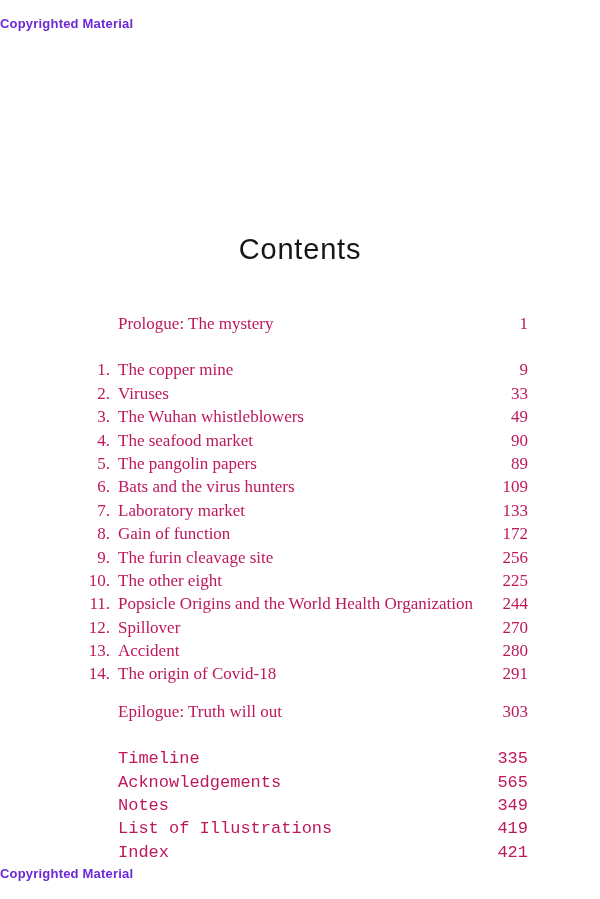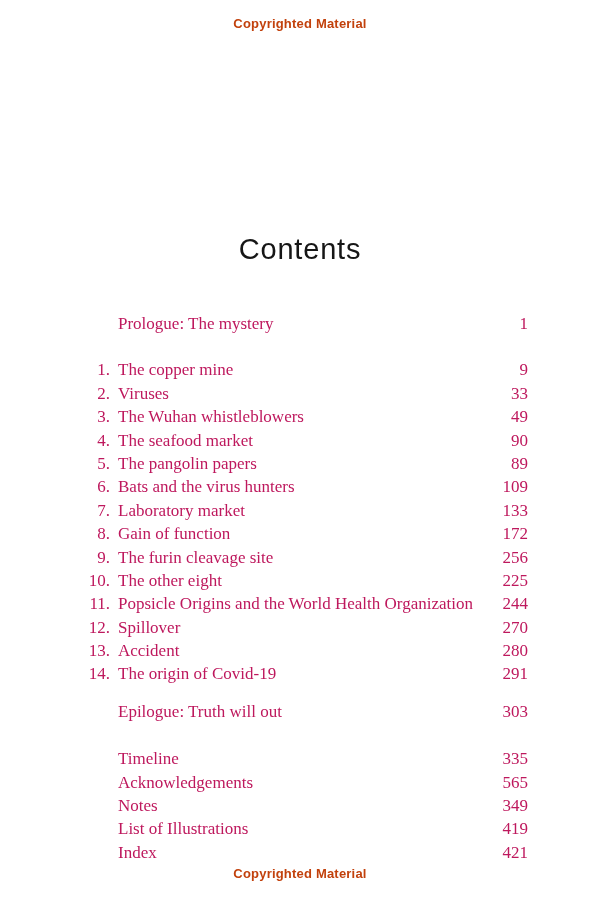--- a/index.html
+++ b/index.html
@@ -7,26 +7,25 @@
     padding: 0;
   }
   body {
     width: 600px;
     height: 899px;
     background: #ffffff;
     overflow: hidden;
     font-family: "Liberation Serif", serif;
   }
   .notice {
-    text-align: center;
     font-family: "Liberation Sans", sans-serif;
     font-weight: bold;
     font-size: 13px;
     line-height: 15px;
-    color: #c2410c;
+    color: #6d28d9;
     letter-spacing: 0.2px;
   }
   .notice-top { padding-top: 16px; }
   .notice-bottom { margin-top: 2px; }
   .book-title {
     text-align: center;
     margin-top: 201px;
     font-family: "Liberation Sans", sans-serif;
     font-weight: normal;
     font-size: 29px;
@@ -37,21 +36,21 @@
   .toc {
     width: 456px;
     margin-left: 72px;
     font-size: 17px;
     color: #be185d;
   }
   .toc-section { margin: 0; padding: 0; }
   .sec-front    { margin-top: 46px; }
   .sec-chapters { margin-top: 23px; }
   .sec-epilogue { margin-top: 14px; }
-  .sec-back     { margin-top: 24px; }
+  .sec-back     { margin-top: 24px; font-family: Liberation Mono, monospace; }
   .toc-row {
     display: flex;
     align-items: baseline;
     line-height: 23.4px;
     height: 23.4px;
   }
   .toc-num {
     width: 38px;
     flex: 0 0 38px;
     text-align: right;
@@ -161,21 +160,21 @@
       </div>
 
       <div class="toc-row">
         <span class="toc-num">13.</span>
         <span class="toc-label">Accident</span>
         <span class="toc-page">280</span>
       </div>
 
       <div class="toc-row">
         <span class="toc-num">14.</span>
-        <span class="toc-label">The origin of Covid-19</span>
+        <span class="toc-label">The origin of Covid-18</span>
         <span class="toc-page">291</span>
       </div>
     </div>
 
   <div class="toc-section sec-epilogue">
 
       <div class="toc-row">
         <span class="toc-num"></span>
         <span class="toc-label">Epilogue: Truth will out</span>
         <span class="toc-page">303</span>

